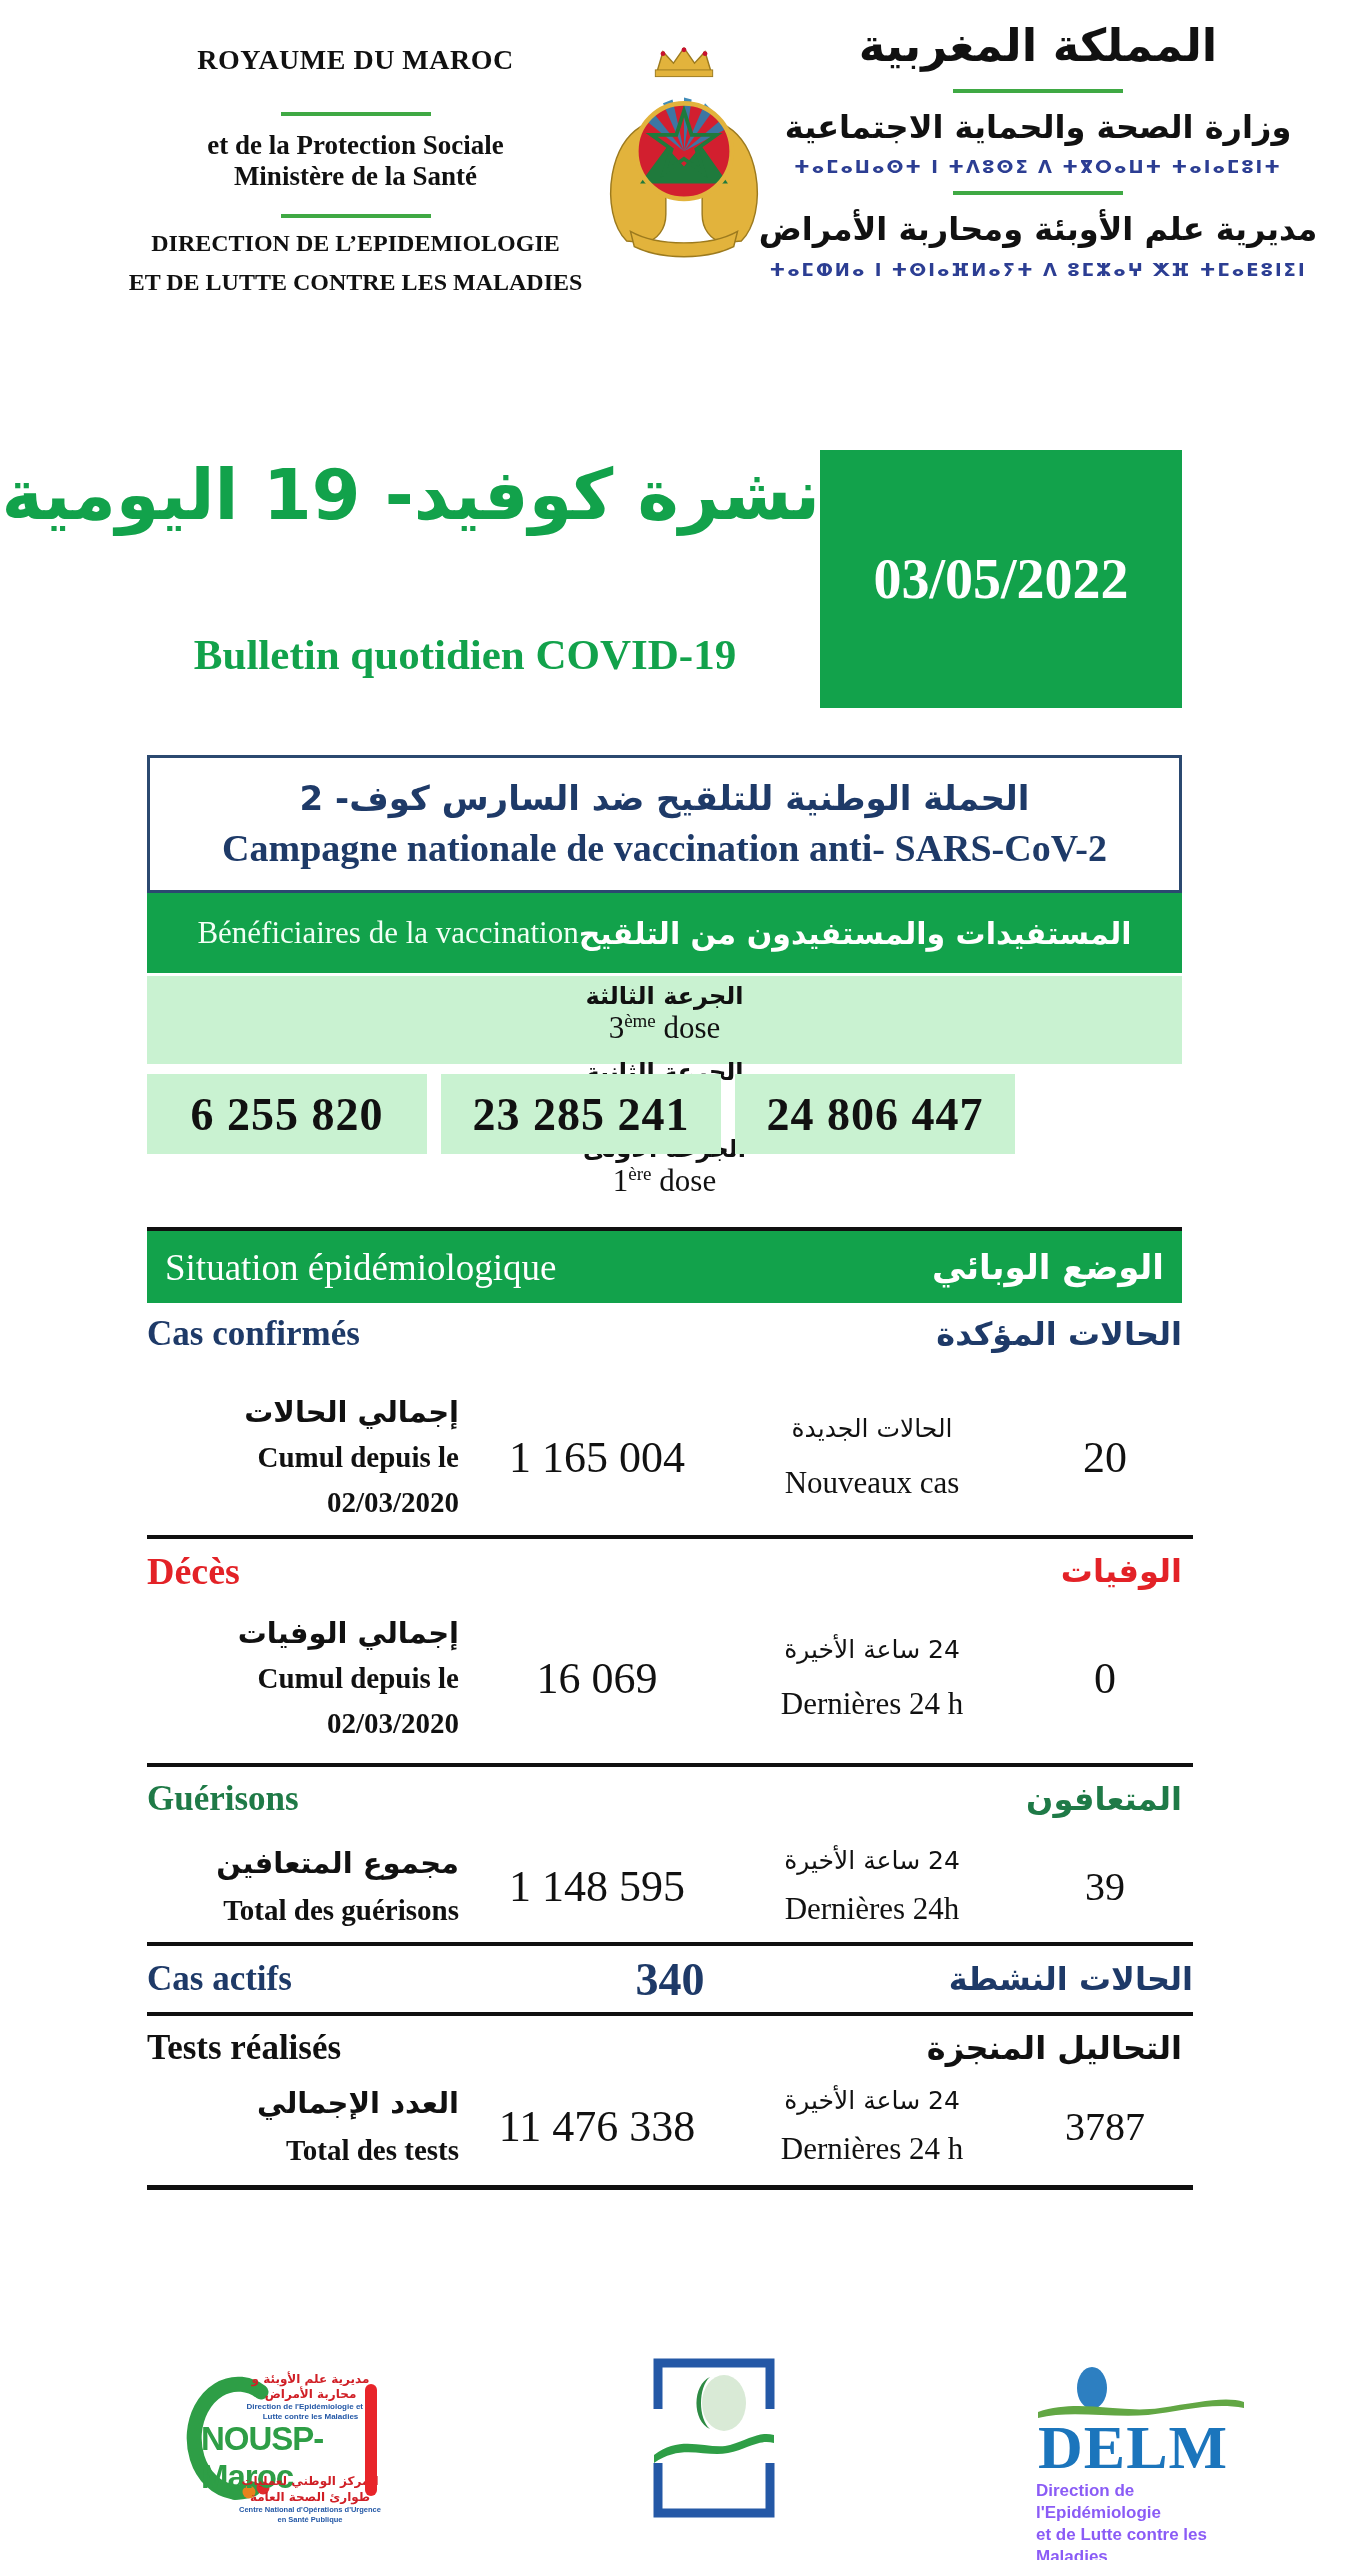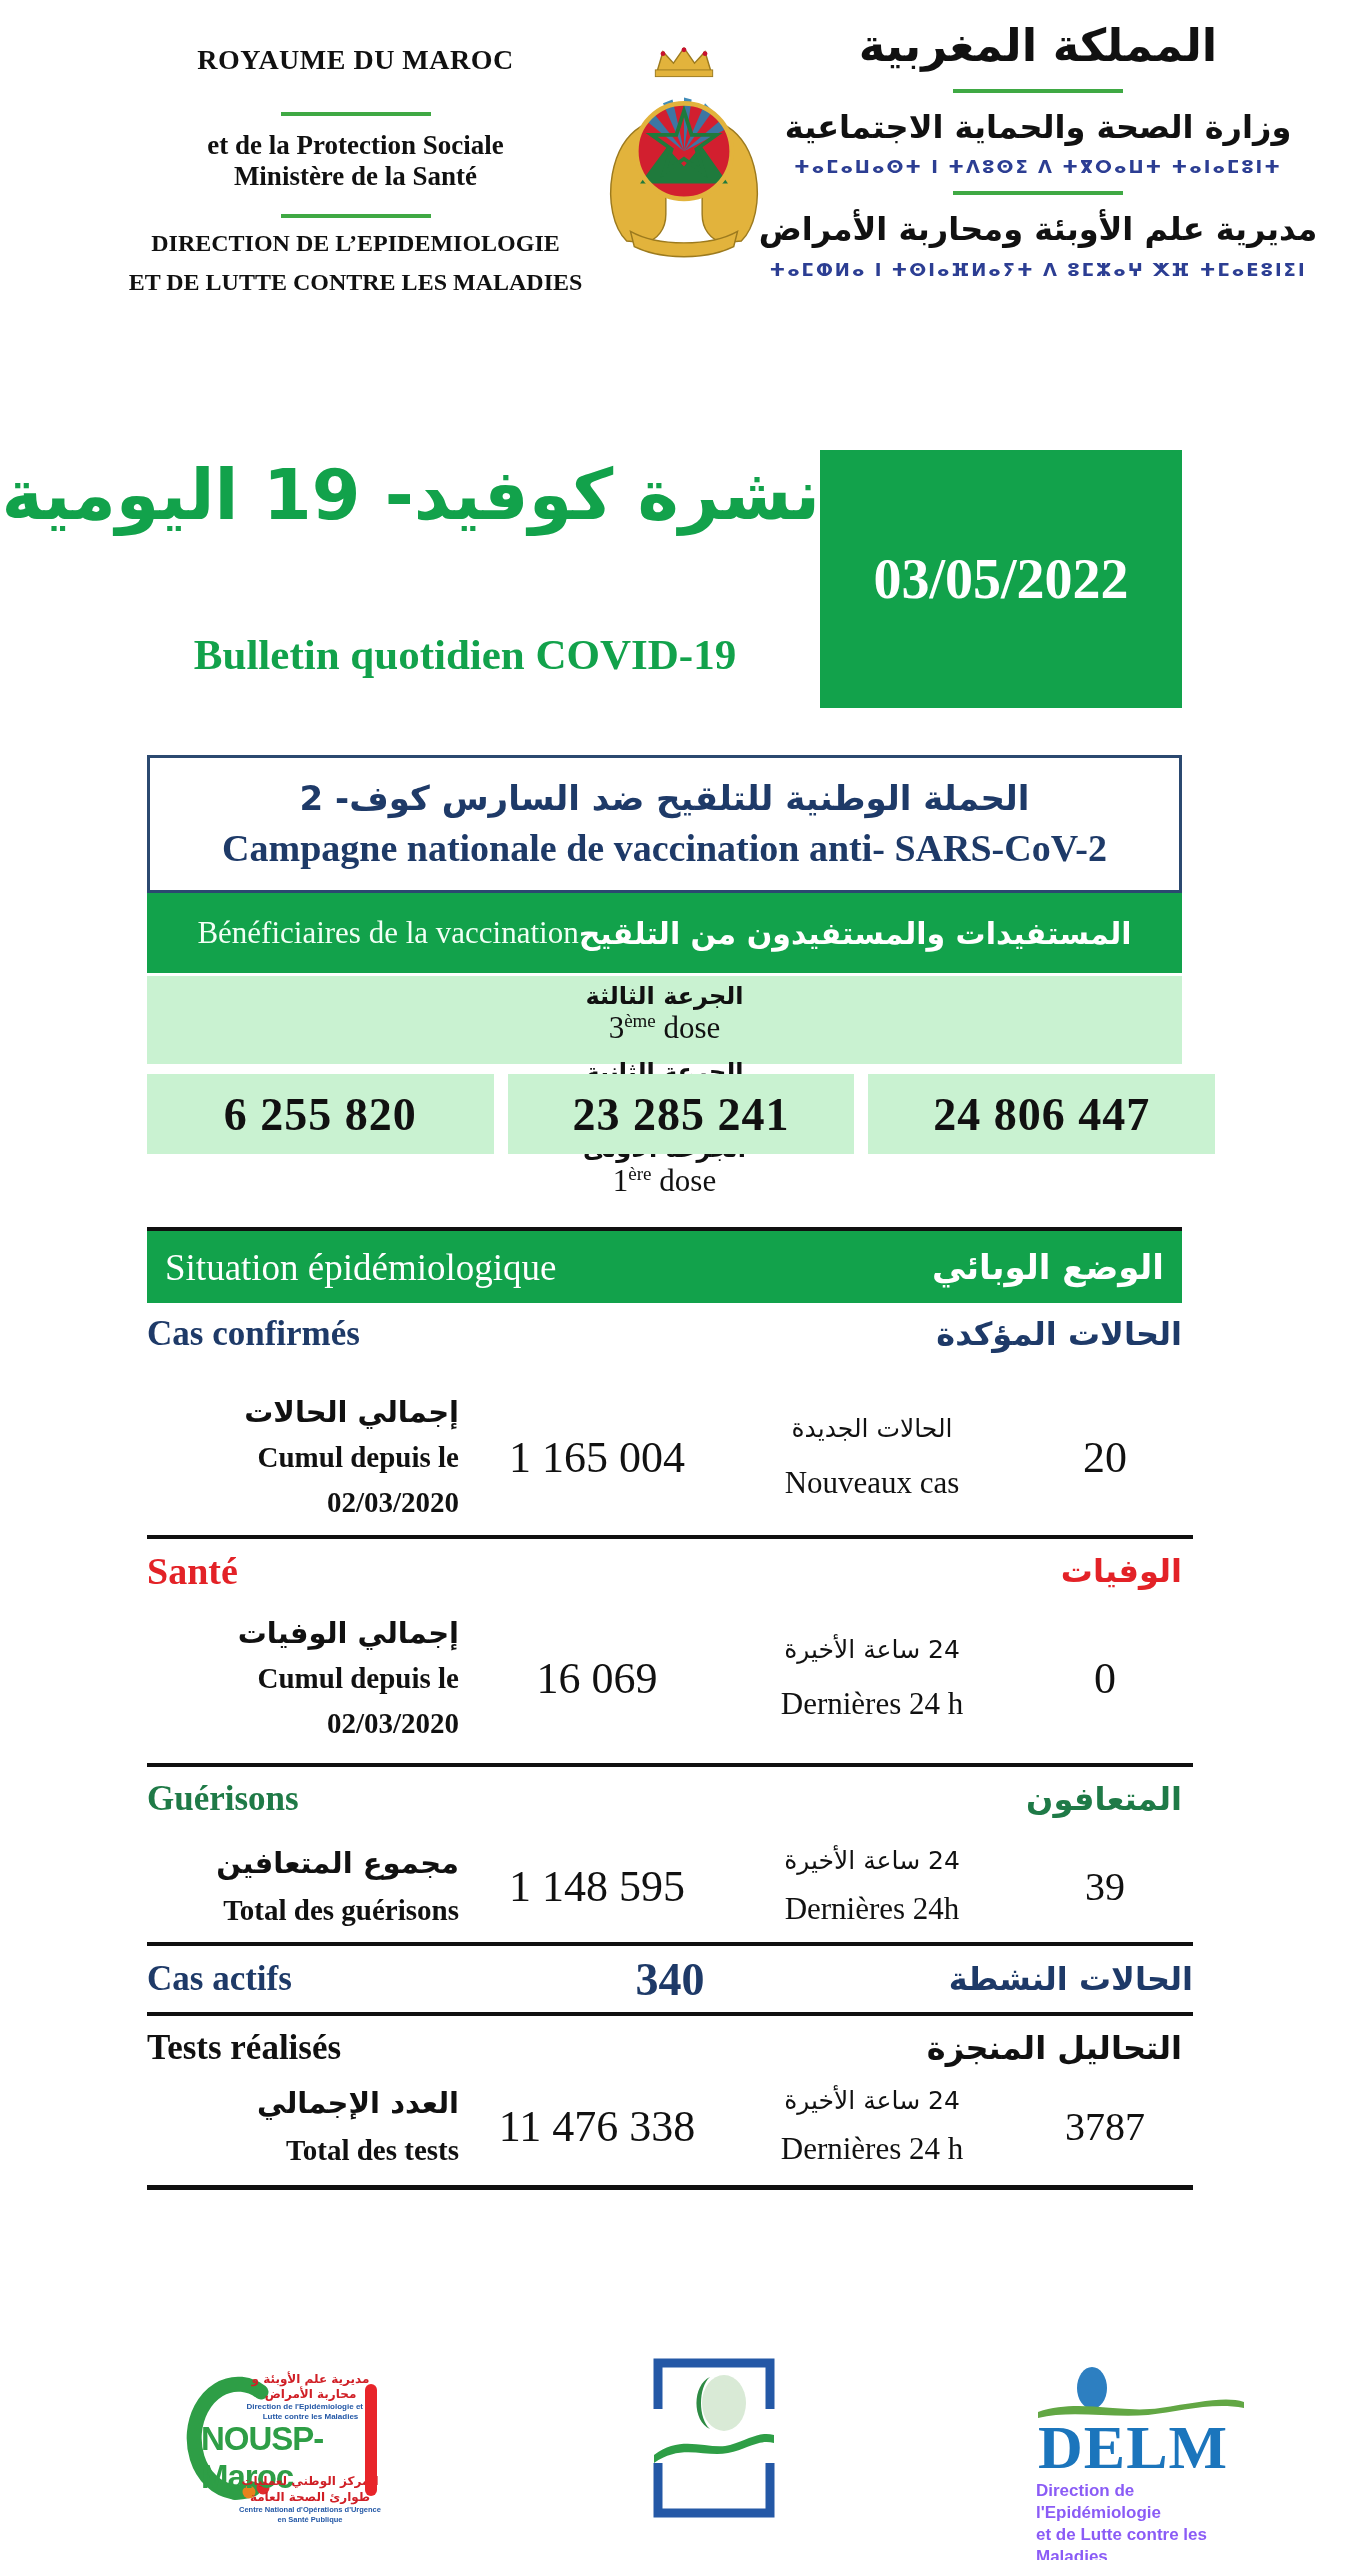--- a/index.html
+++ b/index.html
@@ -36,21 +36,21 @@
   .vax-fr{font-size:38px;font-weight:bold;color:#1E3A68;}
   .vaxbar{left:147px;top:893px;width:1035px;height:80px;background:#12A24B;display:flex;align-items:center;
         justify-content:center;padding:0 20px;box-sizing:border-box;}
   .vb-fr{font-size:31px;color:#F2FFF5;}
   .vb-ar{font-size:30px;font-weight:bold;color:#fff;}
   .dosehead{left:147px;top:976px;width:1035px;height:88px;background:#C9F2D1;display:flex;flex-direction:column;}
   .dh-col{flex:1;display:flex;flex-direction:column;align-items:center;justify-content:space-around;padding:6px 0;}
   .dh-ar{font-size:24px;font-weight:bold;}
   .dh-fr{font-size:31px;}
   .dh-fr sup{font-size:19px;}
-  .dosevals{left:147px;top:1074px;width:1068px;height:80px;display:flex;gap:14px;}
+  .dosevals{left:147px;top:1074px;width:868px;height:80px;display:flex;gap:14px;}
   .dv{flex:1;background:#C9F2D1;display:flex;align-items:center;justify-content:center;
       font-size:46px;font-weight:bold;letter-spacing:1px;}
   
   .sitbar{left:147px;top:1227px;width:1035px;height:76px;background:#12A24B;border-top:4px solid #101010;
       display:flex;align-items:center;justify-content:space-between;padding:0 18px;box-sizing:border-box;}
   .sb-fr{font-size:37px;color:#fff;}
   .sb-ar{font-size:34px;font-weight:bold;color:#fff;}
   .strow{left:147px;width:1035px;display:flex;justify-content:space-between;align-items:center;}
   .st-fr{font-size:35px;font-weight:bold;}
   .st-ar{font-size:32px;font-weight:bold;}
@@ -174,21 +174,21 @@
     <div class="gv">1 165 004</div>
     <div class="g3">
       <div class="ga arab" dir="rtl">الحالات الجديدة</div>
       <div class="gf">Nouveaux cas</div>
     </div>
     <div class="gv">20</div>
   </div>
   <div class="abs hline" style="top:1535px;"></div>
 
   <div class="abs strow red" style="top:1545px;height:52px;">
-    <span class="st-fr" style="font-size:38px;">Santé</span>
+    <span class="st-fr" style="font-size:38px;">Décès</span>
     <span class="st-ar arab" dir="rtl">الوفيات</span>
   </div>
   <div class="abs grid" style="top:1602px;height:152px;">
     <div class="g1">
       <div class="ga arab" dir="rtl">إجمالي الوفيات</div>
       <div class="gf">Cumul depuis le</div>
       <div class="gf">02/03/2020</div>
     </div>
     <div class="gv">16 069</div>
     <div class="g3">

